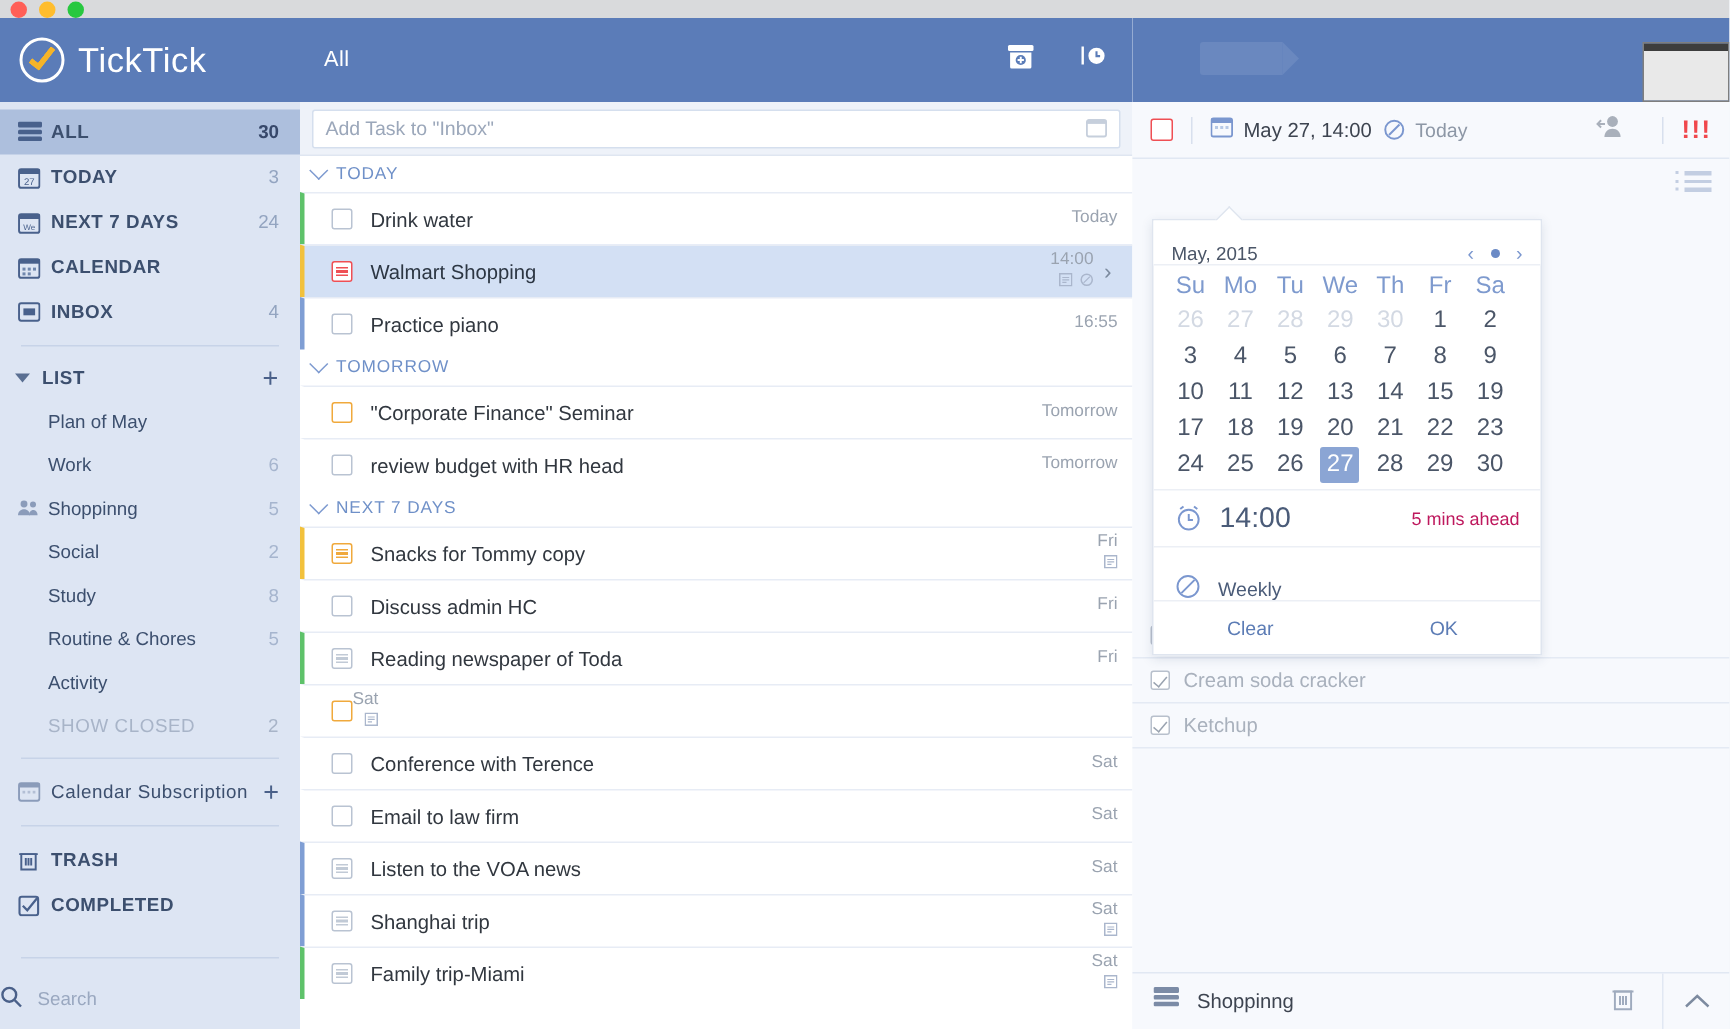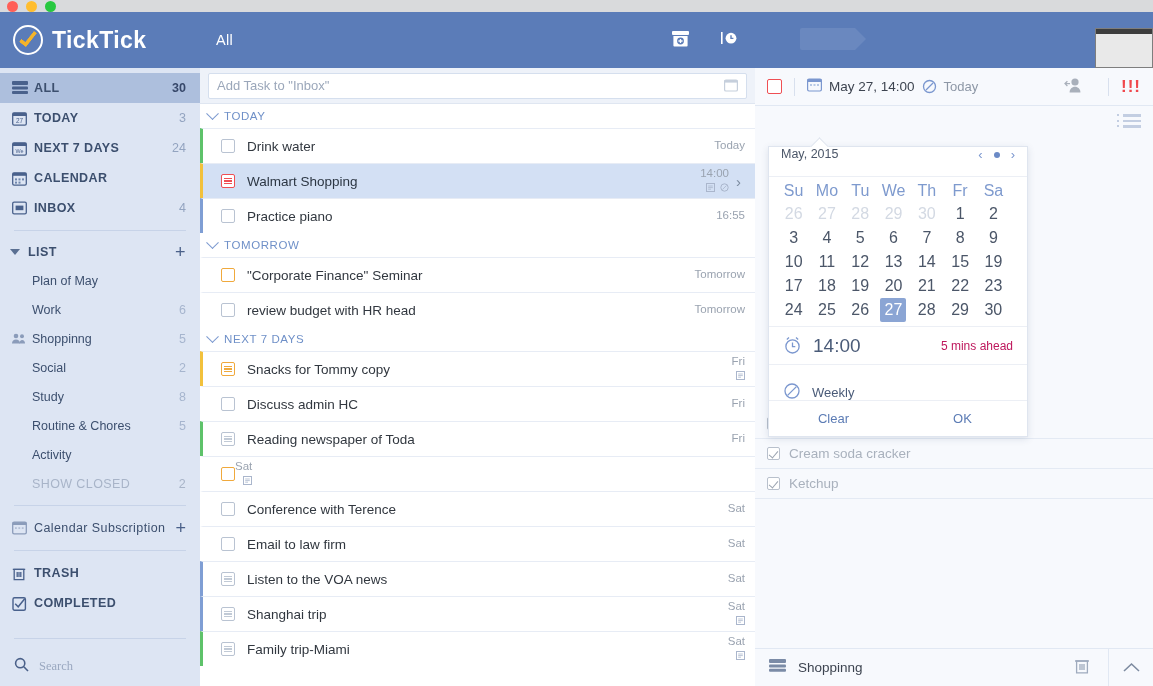--- a/index.html
+++ b/index.html
@@ -51,21 +51,21 @@
   .brand-mark .tick {
     position: absolute; left: 4px; top: 6px;
     width: 18px; height: 9px;
     border-left: 4px solid #f5b429;
     border-bottom: 4px solid #f5b429;
     transform: rotate(-52deg);
     border-radius: 1px;
   }
   .brand-name {
     color: #fff; font-size: 23px; letter-spacing: .4px;
-    margin-left: 9px; font-weight: 700;
+    margin-left: 9px; font-weight: 400;
   }
 
   .smart-lists { padding-top: 5px; flex: none; }
   .srow {
     height: 30px; display: flex; align-items: center;
     padding: 0 14px 0 12px;
     color: #3c4f6e; font-size: 12.5px; cursor: default;
   }
   .srow.active { background: #adbfdd; }
   .srow .ic { width: 22px; flex: none; display: flex; align-items: center; color: #5a6f92; }
@@ -94,21 +94,21 @@
     padding: 0 14px 0 12px; color: #3c4f6e; font-size: 12.5px;
   }
   .lrow .ic { width: 20px; flex: none; color: #8b9cba; display: flex; align-items: center; }
   .lrow .lbl { flex: 1; }
   .lrow .cnt { color: #a6b5ce; }
   .lrow.muted .lbl, .lrow.muted .cnt { color: #a8b4c8; letter-spacing: .4px; }
 
   .bottom-rows { margin-top: auto; }
   .search-row {
     height: 40px; display: flex; align-items: center;
-    padding-left: 14px; color: #9aa8c0; font-size: 12.5px; font-family: Liberation Serif, serif;
+    color: #9aa8c0; font-size: 12.5px;
   }
   .search-row .ic { margin-right: 10px; color: #4a6089; }
 
   
   .middle {
     width: 555px; height: 686px; flex: none;
     display: flex; flex-direction: column;
     background: #fff; position: relative;
   }
   .mid-top {
@@ -266,21 +266,21 @@
     box-shadow: 0 2px 7px rgba(40,60,100,.13);
     z-index: 30;
   }
   .picker:before {
     content: ""; position: absolute; left: 44px; top: -7px;
     width: 12px; height: 12px; background: #fff;
     border-left: 1px solid #dfe5ef; border-top: 1px solid #dfe5ef;
     transform: rotate(45deg);
   }
   .pk-head {
-    height: 30px; display: flex; align-items: flex-start;
+    height: 30px; display: flex; align-items: flex-end;
     padding: 0 12px; border-bottom: 1px solid #eceff5;
     position: relative; z-index: 2; background: #fff;
   }
   .pk-month { font-size: 12.5px; color: #4b5costante; color: #4b5668; }
   .pk-nav { margin-left: auto; display: flex; align-items: center; gap: 11px; color: #7b97cf; font-size: 13px; }
   .pk-nav .dot { width: 6px; height: 6px; border-radius: 50%; background: #6b8ac6; }
 
   .grid { padding: 3px 8px 4px; }
   .grow { display: flex; }
   .cell {

